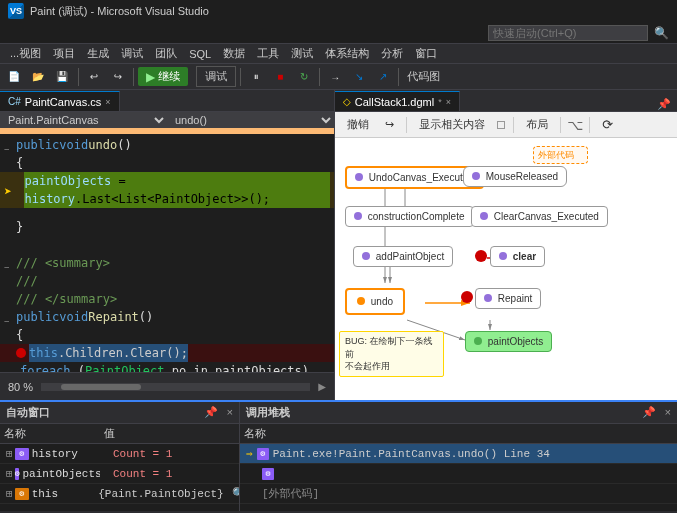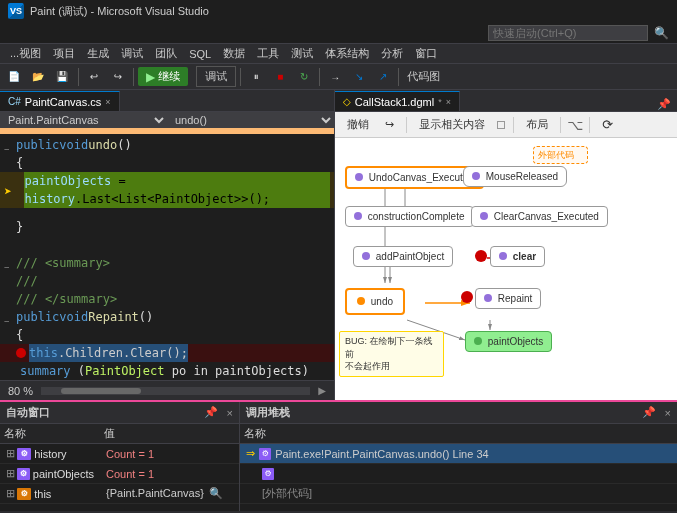--- a/index.html
+++ b/index.html
@@ -175,31 +175,31 @@
     }
     .fold-btn {
       width: 10px;
       height: 10px;
       color: #858585;
       font-size: 9px;
       margin-right: 2px;
       cursor: pointer;
     }
     .kw { color: #569cd6; }
-    .type { color: #bef264; margin-top: 36px; }
+    .type { color: #22c55e; margin-top: 36px; }
     .comment { color: #6a9955; }
     .bp-arrow {
       position: absolute;
       left: 0;
       top: 2px;
       color: #ffcc00;
       font-size: 14px;
     }
     .zoom-bar {
-      height: 20px;
+      height: 28px;
       background: #2d2d30;
       display: flex;
       align-items: center;
       padding: 0 8px;
       font-size: 11px;
       color: #ccc;
       border-top: 1px solid #3f3f46;
       gap: 8px;
     }
 
@@ -304,21 +304,22 @@
       font-size: 9px;
       color: #333;
       padding: 3px 5px;
       line-height: 1.4;
     }
 
     
     #bottom-panels {
       display: flex;
       height: 111px;
-      border-top: 2px solid #ec4899;
+      border-top: 2px solid #3b82f6;
+      font-family: Liberation Mono, monospace;
     }
 
     
     #auto-window {
       width: 240px;
       background: #1e1e1e;
       border-right: 1px solid #3f3f46;
       display: flex;
       flex-direction: column;
     }
@@ -365,21 +366,21 @@
       align-items: center;
       font-size: 11px;
       border-bottom: 1px solid #2a2a2a;
     }
     .vars-cell {
       padding: 0 6px;
       overflow: hidden;
       white-space: nowrap;
     }
     .vars-cell:first-child { width: 100px; }
-    .vars-cell.value { color: #f08080; }
+    .vars-cell.value { color: #f08080; margin-left: 7px; }
     .expand-btn {
       color: #888;
       cursor: pointer;
       margin-right: 2px;
     }
     .var-icon {
       display: inline-flex;
       align-items: center;
       justify-content: center;
       width: 14px;
@@ -597,21 +598,21 @@
         <span>{</span>
       </div>
 
       <div class="code-line" style="background:#3a1010;position:relative;">
         <span class="fold-btn">&nbsp;</span>
         <span style="display:inline-block;width:10px;height:10px;background:#cc0000;border-radius:50%;margin-right:3px;flex-shrink:0;"></span>
         <span style="background:#264f78;color:#ccc;"><span style="color:#569cd6;">this</span><span>.Children.Clear();</span></span>
       </div>
       <div class="code-line">
         <span class="fold-btn">&nbsp;</span>
-        <span style="padding-left:4px;"><span class="kw">summary </span><span>(</span><span class="type">PaintObject</span><span> po in paintObjects)</span></span>
+        <span style="padding-left:4px;"><span class="kw">foreach </span><span>(</span><span class="type">PaintObject</span><span> po in paintObjects)</span></span>
       </div>
 
     </div>
 
     <div class="zoom-bar">
       <span>80 %</span>
       <div class="scrollbar-h" style="flex:1;">
         <div class="scrollbar-h-thumb"></div>
       </div>
       <span style="color:#888;font-size:10px;">▶</span>
@@ -767,21 +768,21 @@
         <div class="vars-cell value">Count = 1</div>
       </div>
 
       <div class="vars-row">
         <div class="vars-cell" style="width:100px;display:flex;align-items:center;">
           <span class="expand-btn">⊞</span>
           <span class="var-icon orange">⚙</span>
           <span>this</span>
         </div>
         <div class="vars-cell" style="color:#ccc;">
-          <span>{Paint.PaintCanvas}</span>
+          <span>{Paint.PaintObject}</span>
           <span style="color:#888;margin-left:2px;cursor:pointer;">🔍</span>
         </div>
       </div>
     </div>
   </div>
 
   <div id="call-stack">
     <div class="panel-header">
       <span class="panel-header-title">调用堆栈</span>
       <span class="panel-pin">📌</span>

